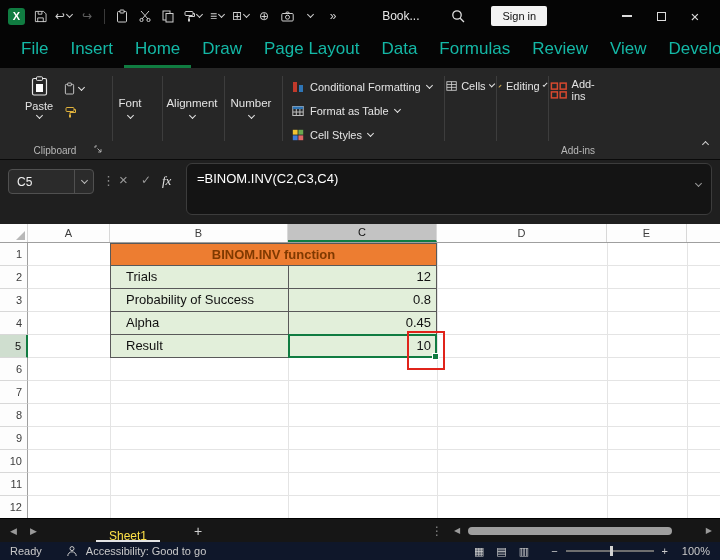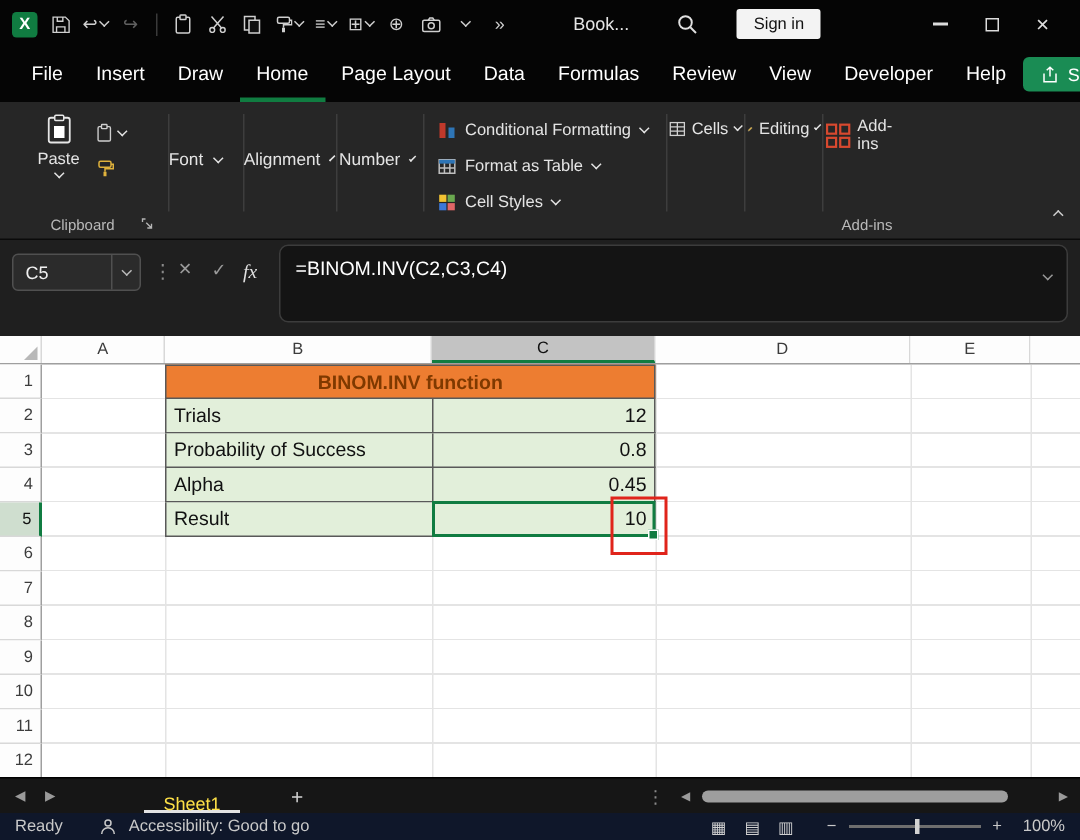--- a/index.html
+++ b/index.html
@@ -22,40 +22,40 @@
   .signin{margin-left:18px;background:#f3f3f3;border:none;color:#111;font-size:11px;
     padding:4px 11px;border-radius:2px;font-family:inherit}
   .wincon{margin-left:auto;display:flex}
   .wbtn{width:34px;height:32px;display:flex;align-items:center;justify-content:center;color:#dcdcdc;font-size:15px}
   .minbar{width:10px;height:1.5px;background:#dcdcdc}
   .maxbox{width:9px;height:9px;border:1.2px solid #dcdcdc}
 
   
   .menubar{position:absolute;top:32px;height:36px;left:0;right:0;background:#050505;
     display:flex;align-items:stretch;padding-left:10px}
-  .mtab{display:flex;align-items:center;padding:0 11px;font-size:13px;color:#ffffff;
+  .mtab{display:flex;align-items:center;padding:0 11px;font-size:17px;color:#14b8a6;
     border-bottom:3px solid transparent;white-space:nowrap}
   .mtab.active{border-bottom-color:var(--accent,#107C41)}
   .share{margin:6px 12px 7px auto;background:var(--share-green,#1A8C54);color:#fff;border:none;
     border-radius:4px;display:flex;align-items:center;gap:6px;padding:0 12px;font-size:12px;font-family:inherit}
 
   
   .ribbon{position:absolute;top:68px;height:92px;left:0;right:0;background:#262626;color:#e4e4e4;
     border-bottom:1px solid #0a0a0a}
   .rsep{position:absolute;top:8px;bottom:18px;width:1px;background:#3d3d3d}
   .glabel{position:absolute;bottom:3px;font-size:10px;color:#b9b9b9;text-align:center}
   .chev{display:inline-block;width:5px;height:5px;border-right:1.3px solid currentColor;
     border-bottom:1.3px solid currentColor;transform:rotate(45deg);margin-top:-3px}
   .chev.up{transform:rotate(-135deg);margin-top:3px}
   .g-paste{position:absolute;left:16px;top:8px;width:46px;display:flex;flex-direction:column;
     align-items:center;gap:4px;font-size:11px}
   .mini-col{position:absolute;left:64px;top:14px;display:flex;flex-direction:column;gap:11px}
   .mini-row{display:flex;align-items:center;gap:4px}
   .launcher{position:absolute;left:94px;bottom:5px}
-  .ctab{position:absolute;top:16px;height:46px;display:flex;align-items:center;
+  .ctab{position:absolute;top:16px;height:46px;display:flex;flex-direction:column;align-items:center;
     justify-content:center;gap:7px;font-size:11.5px}
   .styles{position:absolute;left:292px;top:7px}
   .srow{display:flex;align-items:center;gap:6px;height:24px;font-size:11px;white-space:nowrap}
   .cbig{position:absolute;top:12px;display:flex;flex-direction:row;align-items:center;gap:4px;font-size:11px}
   .collapse{position:absolute;right:12px;bottom:8px;color:#cfcfcf}
 
   
   .fbar{position:absolute;top:160px;height:64px;left:0;right:0;background:#1f1f1f}
   .namebox{position:absolute;left:8px;top:9px;width:86px;height:25px;background:#2b2b2b;
     border:1px solid #505050;border-radius:4px;display:flex;align-items:center;color:#f0f0f0;font-size:12px}
@@ -83,21 +83,21 @@
     font-size:11px;color:#3c3c3c;text-align:right;padding-right:5px;line-height:22px;background:#fdfdfd}
   .rh.selr{background:#cfdecf;border-right:2px solid var(--accent,#107C41);color:#111}
   .vline{position:absolute;top:19px;bottom:0;width:1px;background:#e4e4e4}
   .hlines{position:absolute;left:28px;top:19px;right:0;bottom:0;
     background:repeating-linear-gradient(to bottom,transparent 0 22px,#e4e4e4 22px 23px)}
   .xtable{position:absolute;left:110px;top:19px;width:327px;font-size:13px;color:#111}
   .trow{display:flex;height:23px}
   .title-cell{width:389px;height:23px;line-height:21px;background:var(--orange-fill,#ED7D31);
     color:var(--orange-text,#7F3900);font-weight:bold;text-align:center;border:1px solid #595959}
   .lbl{width:178px;height:23px;line-height:22px;background:var(--green-fill,#E2EFDA);
-    border-left:1px solid #595959;border-bottom:1px solid #595959;padding-left:5px}
+    border-left:1px solid #595959;border-bottom:1px solid #595959;padding-left:15px}
   .val{width:149px;height:23px;line-height:22px;background:var(--green-fill,#E2EFDA);
     border-left:1px solid #595959;border-right:1px solid #595959;border-bottom:1px solid #595959;
     text-align:right;padding-right:5px;position:relative}
   .val.sel:after{content:"";position:absolute;inset:-1px;border:2px solid var(--accent,#107C41)}
   .val.sel:before{content:"";position:absolute;right:-3px;bottom:-3px;width:5px;height:5px;
     background:var(--accent,#107C41);border:1px solid #fff;z-index:2}
   .annot{position:absolute;left:407px;top:107px;width:38px;height:39px;
     border:2.5px solid var(--annotation-red,#E0241B);z-index:6}
 
   
@@ -203,22 +203,22 @@
       <span class="wbtn">
           <i class="maxbox"></i>
         </span>
       <span class="wbtn">×</span>
     </span>
   </div>
 
   <div class="menubar">
     <span class="mtab">File</span>
     <span class="mtab">Insert</span>
+    <span class="mtab active">Home</span>
     <span class="mtab">Draw</span>
-    <span class="mtab active">Home</span>
     <span class="mtab">Page Layout</span>
     <span class="mtab">Data</span>
     <span class="mtab">Formulas</span>
     <span class="mtab">Review</span>
     <span class="mtab">View</span>
     <span class="mtab">Developer</span>
     <span class="mtab">Help</span>
     <button class="share">
       <svg width="12" height="12" viewBox="0 0 12 12">
           <path d="M6 7V1M3.8 2.8L6 .8l2.2 2" fill="none" stroke="#fff"></path>

